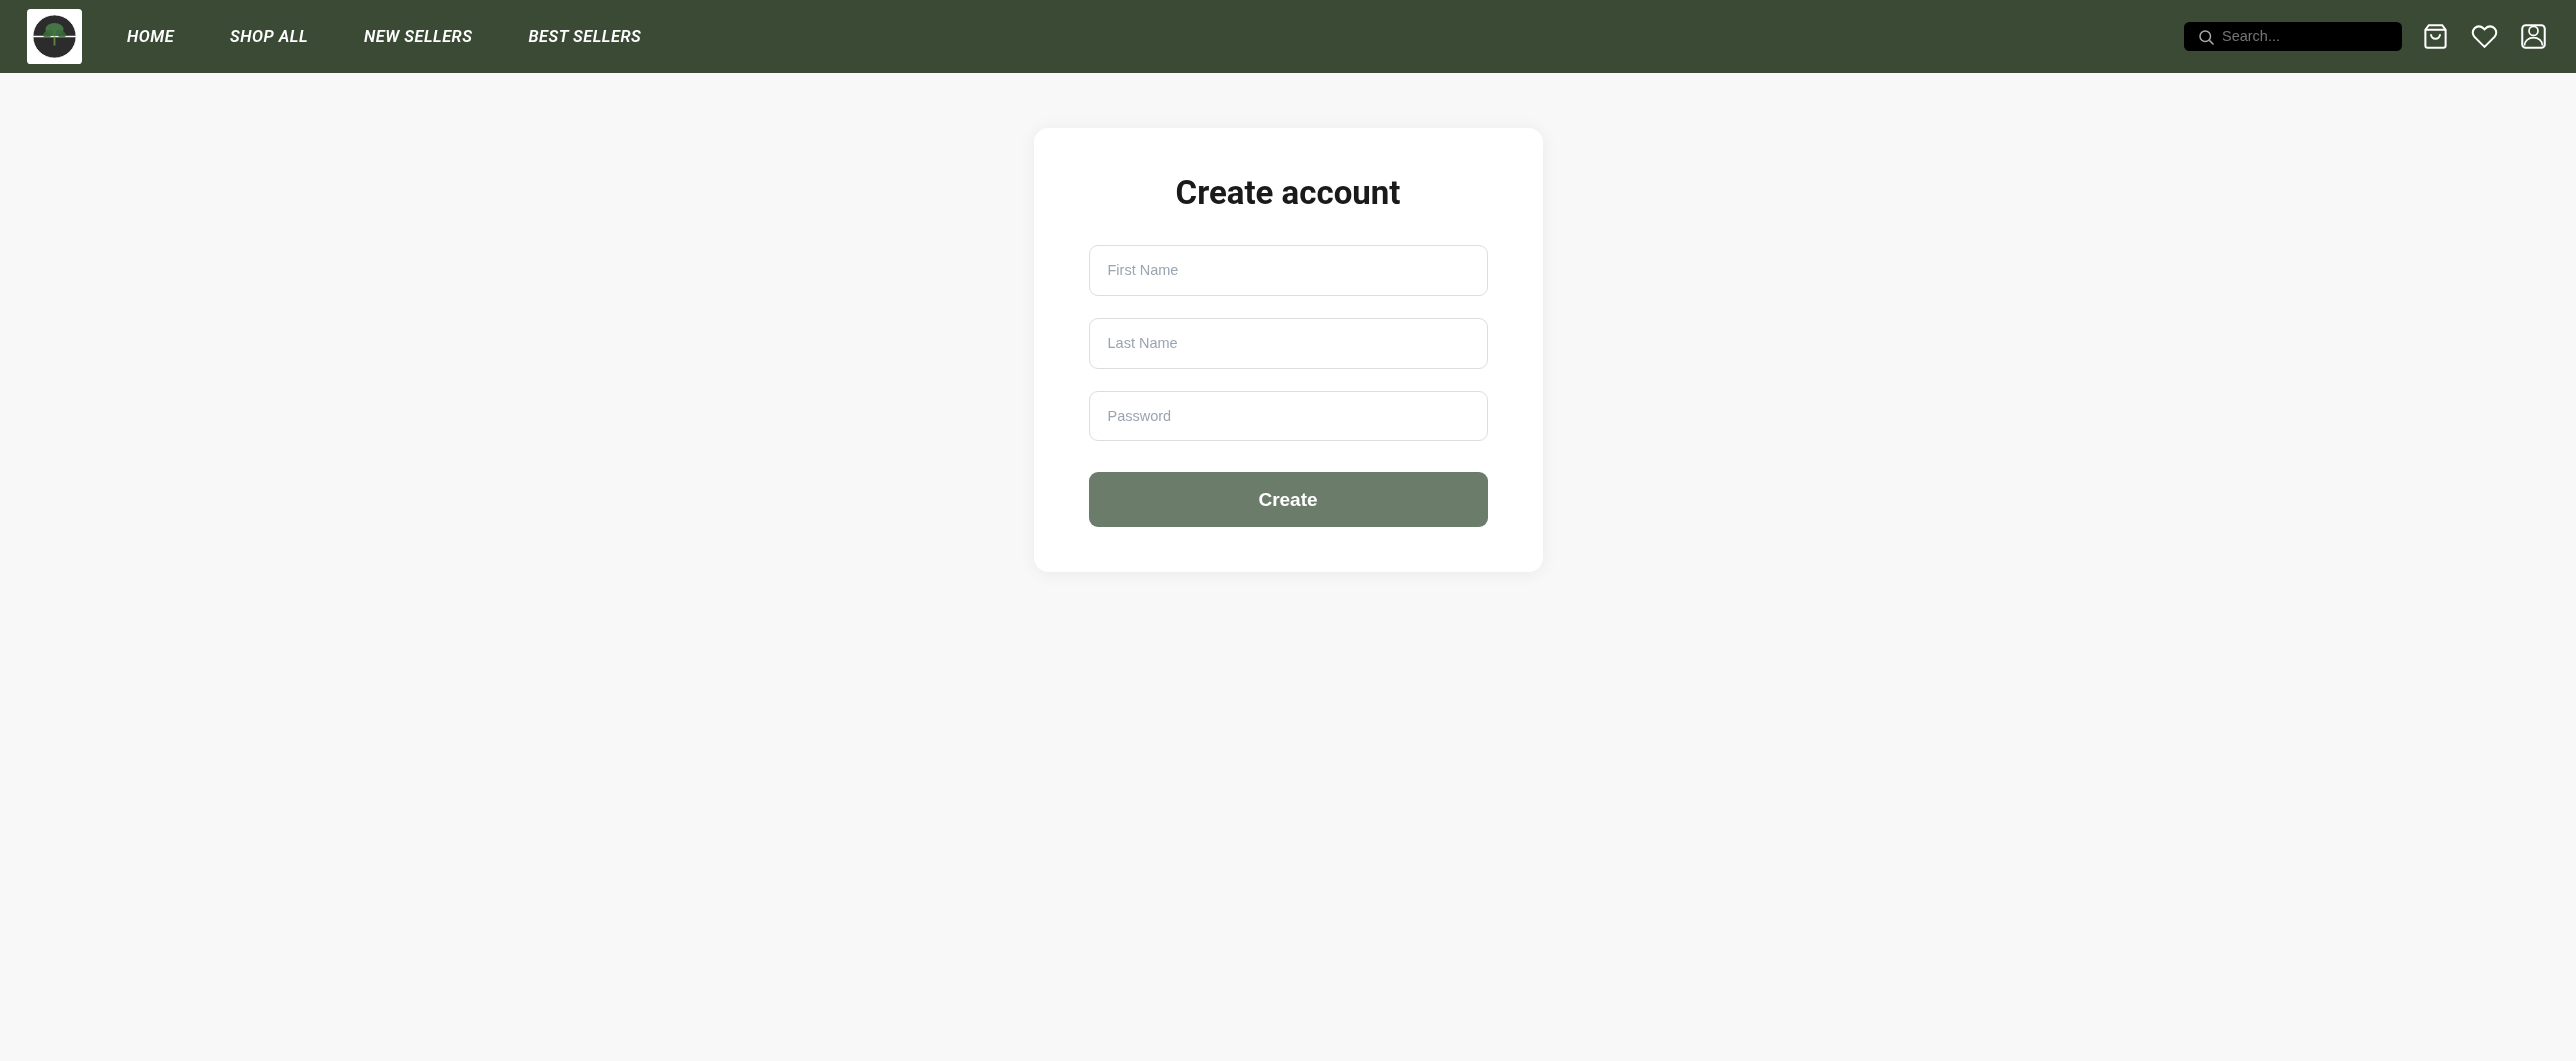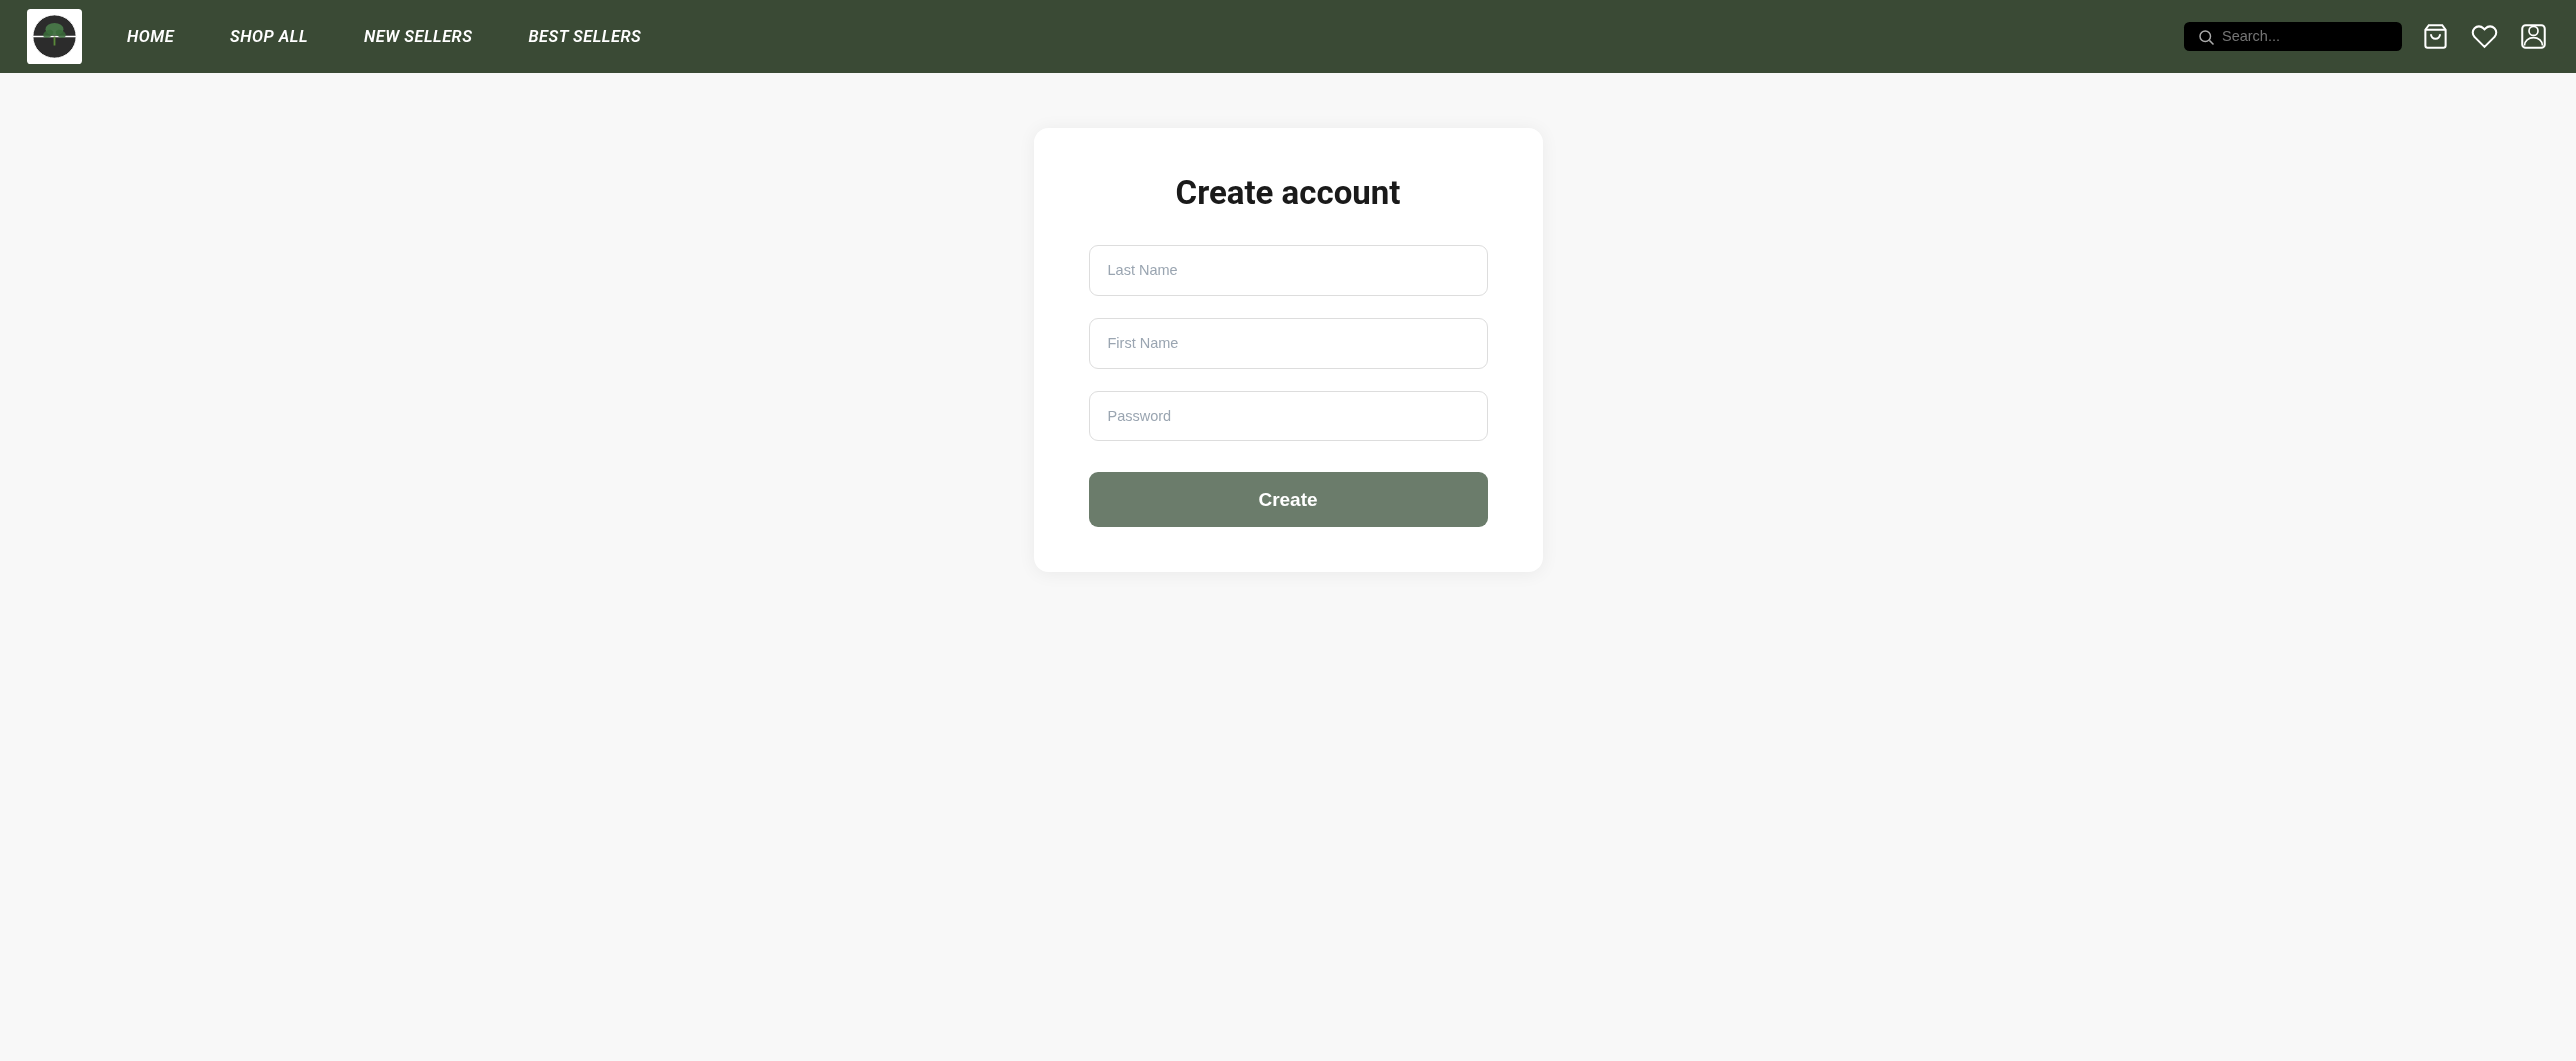--- a/index.html
+++ b/index.html
@@ -239,25 +239,25 @@
     </div>
   </div>
 </nav>
 
 <main class="main-content">
   <div class="create-account-card">
     <h1 class="card-title">Create account</h1>
 
     <form>
       <div class="form-group">
+        <input class="form-input" type="text" placeholder="First Name" style="">
+      </div>
+
+      <div class="form-group">
         <input class="form-input" type="text" placeholder="Last Name" style="">
-      </div>
-
-      <div class="form-group">
-        <input class="form-input" type="text" placeholder="First Name" style="">
       </div>
 
 
       <div class="form-group">
         <input class="form-input" type="password" placeholder="Password" style="">
       </div>
 
       <button type="submit" class="create-btn">Create</button>
     </form>
   </div>

